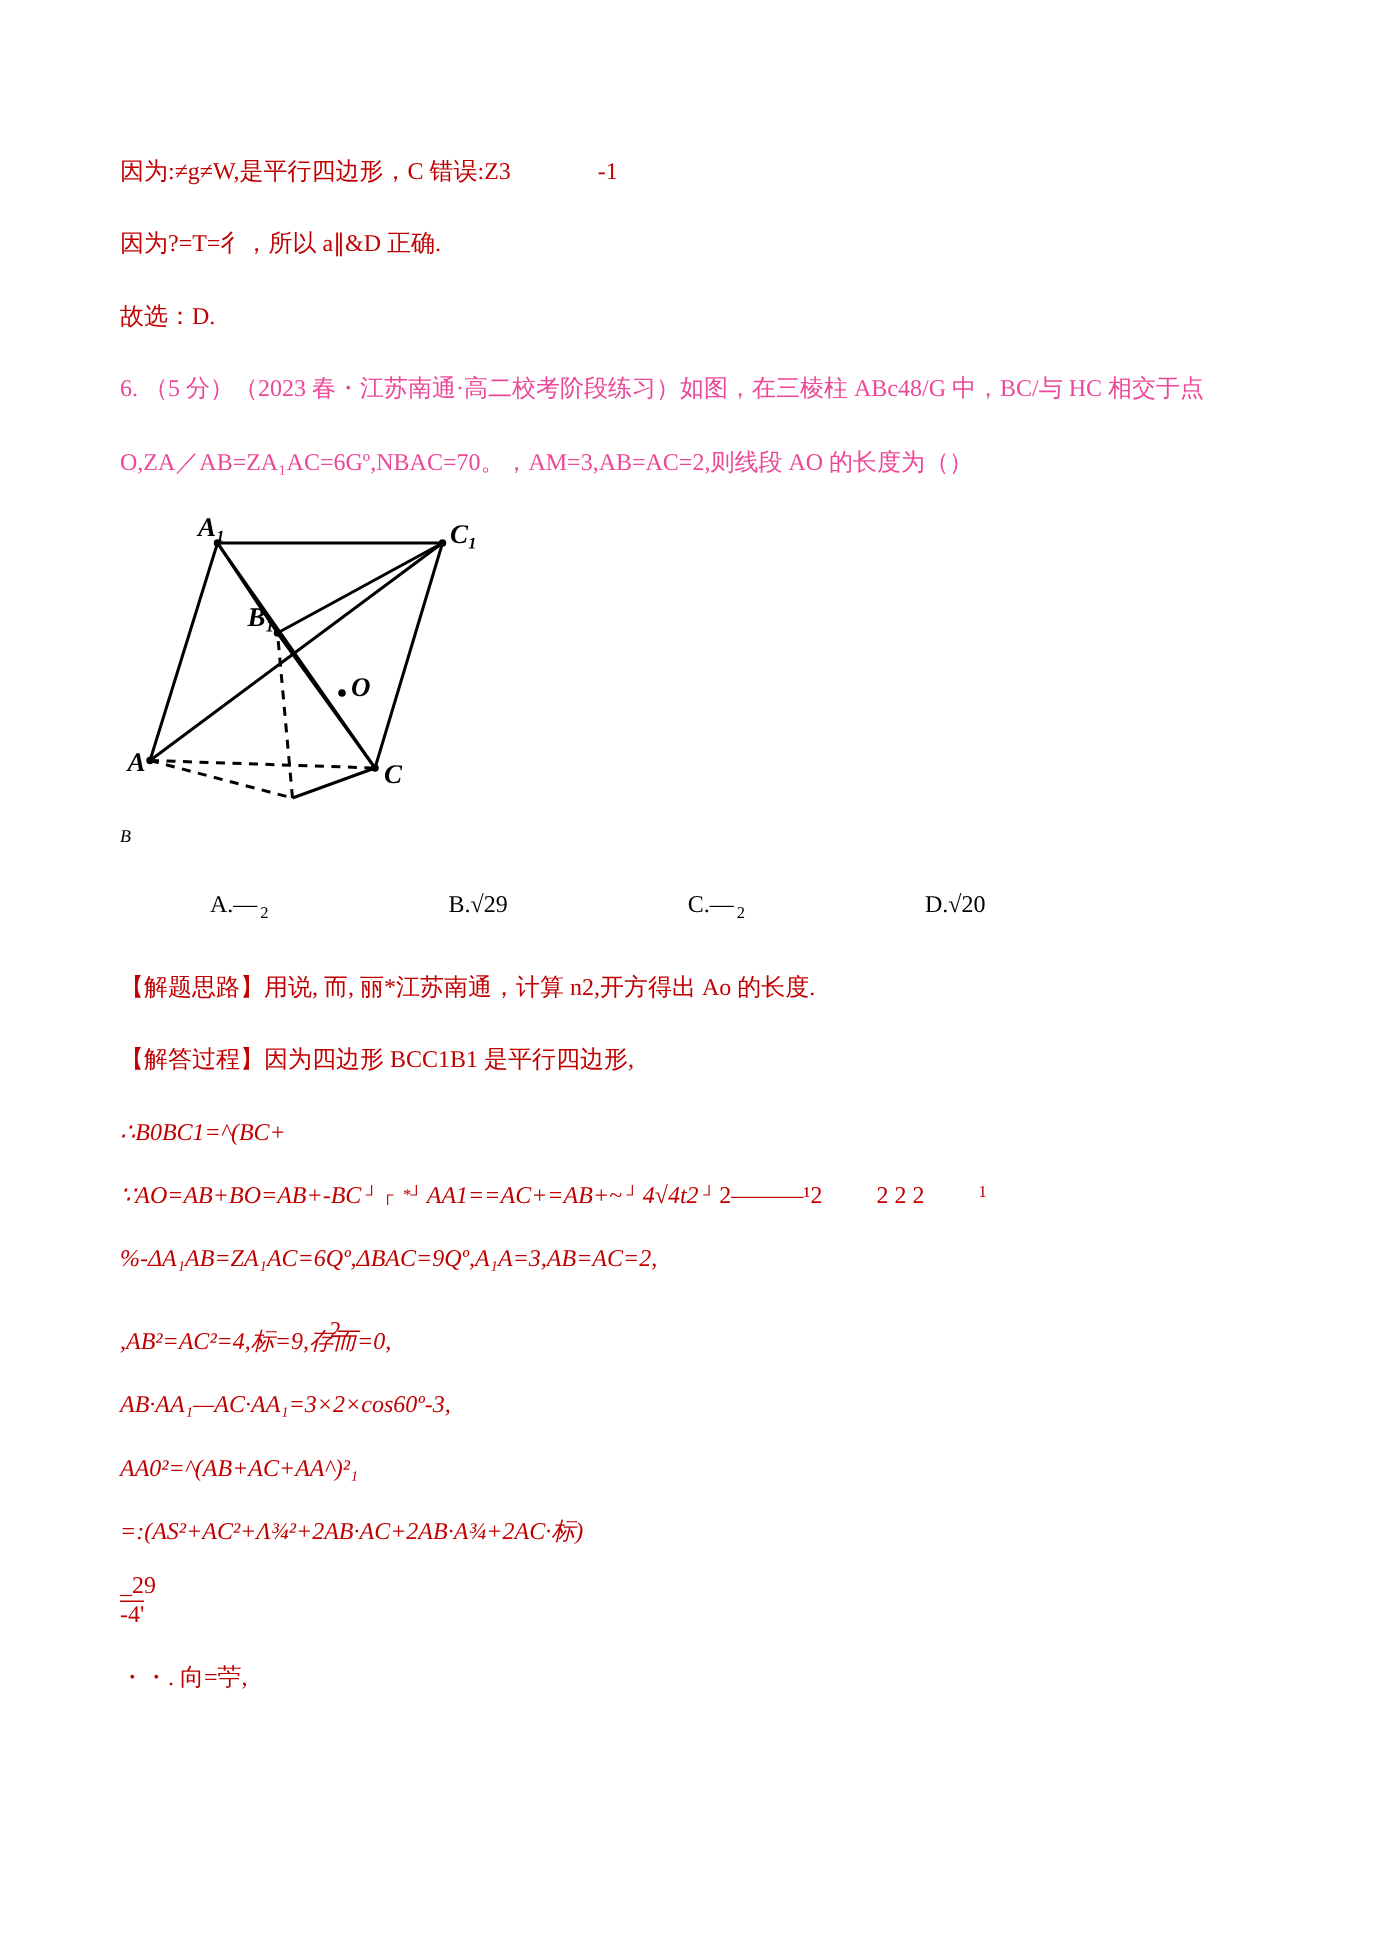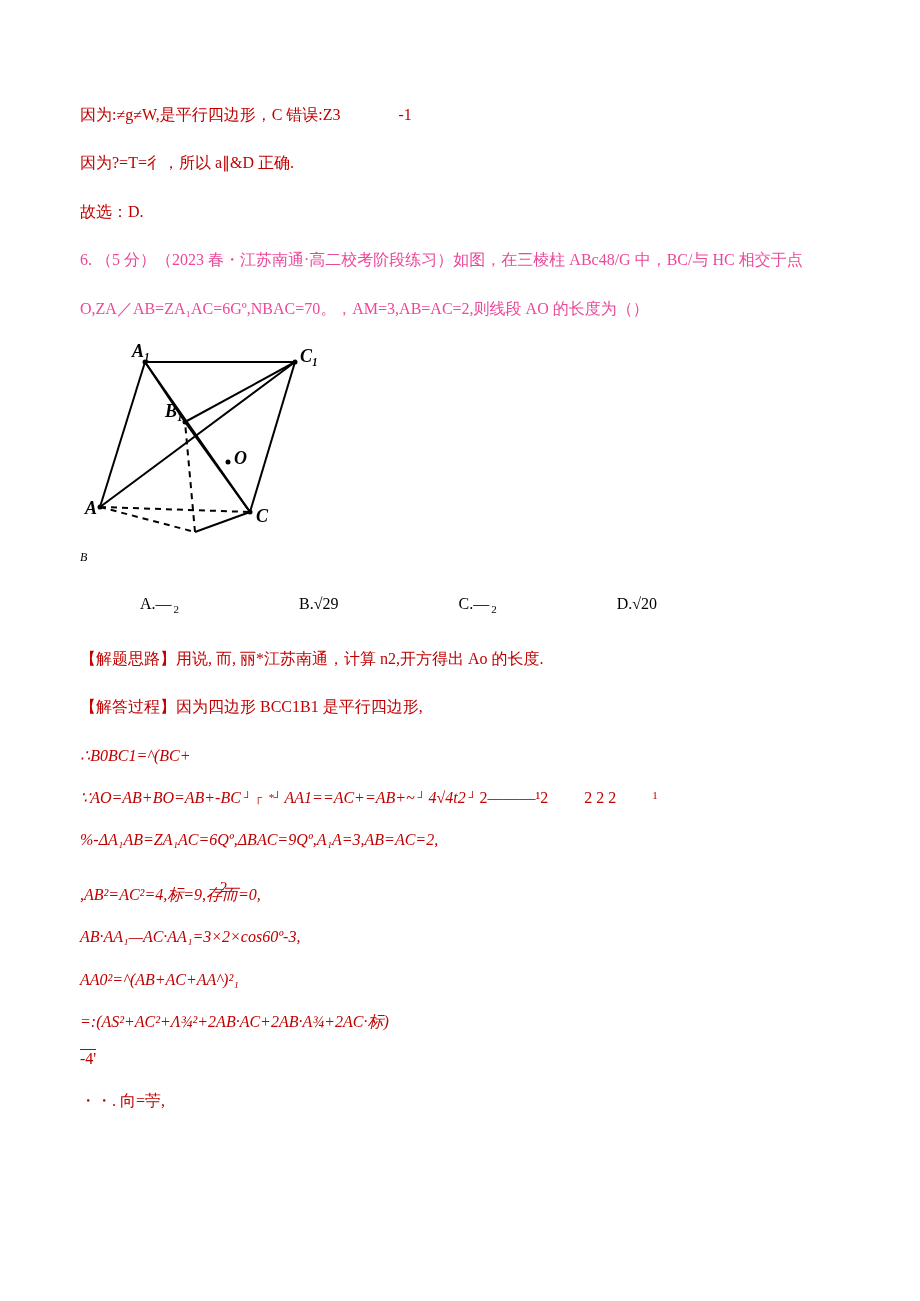--- a/index.html
+++ b/index.html
@@ -130,16 +130,17 @@
     <span class="top2">2</span>
   </span>
   <span style="display:block; margin-top:24px;">,AB²=AC²=4,标=9,存而=0,</span>
 </div>
 
 <div class="eq-line red">AB·AA₁—AC·AA₁=3×2×cos60º-3,</div>
 <div class="eq-line red">AA0²=^(AB+AC+AA^)²₁</div>
 <div class="eq-line red">=:(AS²+AC²+Λ¾²+2AB·AC+2AB·A¾+2AC·标)</div>
 
 <div class="red" style="line-height:1.1; margin-bottom:18px;">
+  <div>_29</div>
   <div style="border-top:1px solid #c00000; display:inline-block;">-4'</div>
 </div>
 
 <div class="p red">・・. 向=苧,</div>
 
 </body></html>

